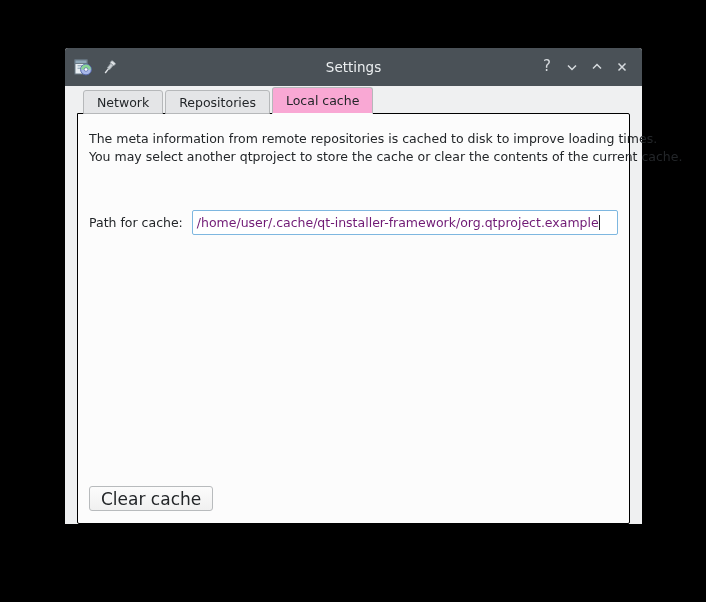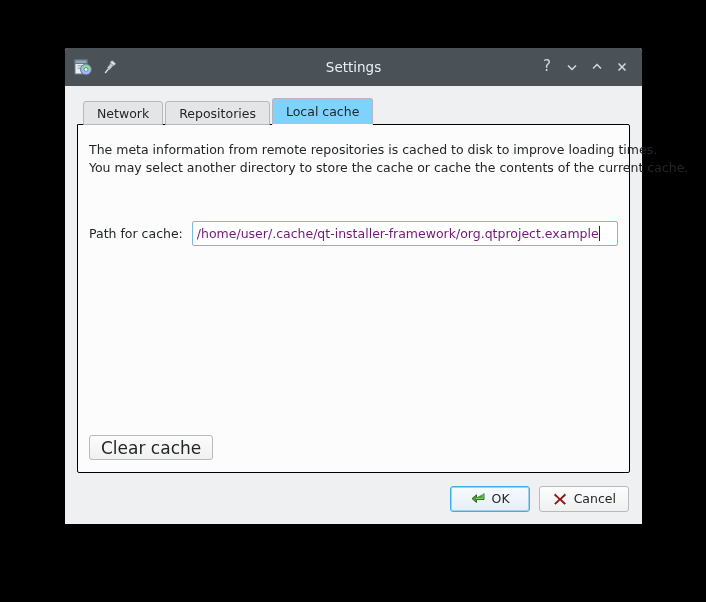--- a/index.html
+++ b/index.html
@@ -81,21 +81,21 @@
   .tb-help {
     font-size: 15px;
     color: #d6dade;
     line-height: 1;
     padding-bottom: 1px;
   }
 
   
   .dlg-body {
     flex: 1;
-    padding: 12px 12px 0 12px;
+    padding: 1px 12px 0 12px;
     display: flex;
     flex-direction: column;
     min-height: 0;
   }
 
   
   .tabbar {
     display: flex;
     align-items: flex-end;
     height: 27px;
@@ -114,21 +114,21 @@
     background: #e4e5e7;
     border: 1px solid #b6b8ba;
     border-bottom: 1px solid #b6b8ba;
     border-radius: 3px 3px 0 0;
     margin-right: 2px;
     cursor: default;
     position: relative;
   }
   .tab.active {
     height: 27px;
-    background: #7dd3fc;
+    background: #f9a8d4;
     border-bottom-color: #fcfcfc;
     color: #232629;
   }
 
   
   .tabpanel {
     flex: 1;
     background: #fcfcfc;
     border: 1px solid #000000;
     border-radius: 0 2px 2px 2px;
@@ -297,53 +297,32 @@
         </div>
         <div class="tab active">
           <span>Local cache</span>
         </div>
       </div>
 
       <div class="tabpanel">
 
         <div class="desc">
           <div>The meta information from remote repositories is cached to disk to improve loading times.</div>
-          <div>You may select another directory to store the cache or cache the contents of the current cache.</div>
+          <div>You may select another qtproject to store the cache or clear the contents of the current cache.</div>
         </div>
 
         <div class="path-row">
           <span class="path-label">Path for cache:</span>
           <div class="path-input" title="/home/user/.cache/qt-installer-framework/org.qtproject.example">
             <span class="path-text">/home/user/.cache/qt-installer-framework/org.qtproject.example</span>
               <span class="caret"></span>
           </div>
         </div>
 
         <div class="panel-spacer"></div>
 
         <button class="clear-btn">Clear cache</button>
       </div>
     </div>
 
-    <div class="dlg-footer">
-
-      <button class="dlg-btn default">
-        <span class="btn-icon">
-          <svg viewBox="0 0 16 16" width="16" height="16">
-            <path d="M14 2.5 L14 8.5 L6.5 8.5 L6.5 11.5 L2 7.6 L6.5 3.8 L6.5 6.6" fill="#4e9a34" stroke="#2f6b1e" stroke-width="1" stroke-linejoin="round"></path>
-            <path d="M13 3.4 L13 7.6 L6 7.6" fill="none" stroke="#8ccf6f" stroke-width="1"></path>
-          </svg>
-        </span>
-        <span>OK</span>
-      </button>
-
-      <button class="dlg-btn">
-        <span class="btn-icon">
-          <svg viewBox="0 0 16 16" width="16" height="16">
-            <path d="M3.2 2.6 L8 7.2 L12.8 2.6 L14 4.2 L9.6 8.2 L14 12.6 L12.4 13.8 L8 9.4 L3.6 13.8 L2.2 12.4 L6.6 8.2 L2 4.2 Z" fill="#8b1a1a"></path>
-          </svg>
-        </span>
-        <span>Cancel</span>
-      </button>
-    </div>
 
   </div>
 </div>
 
 </body></html>

